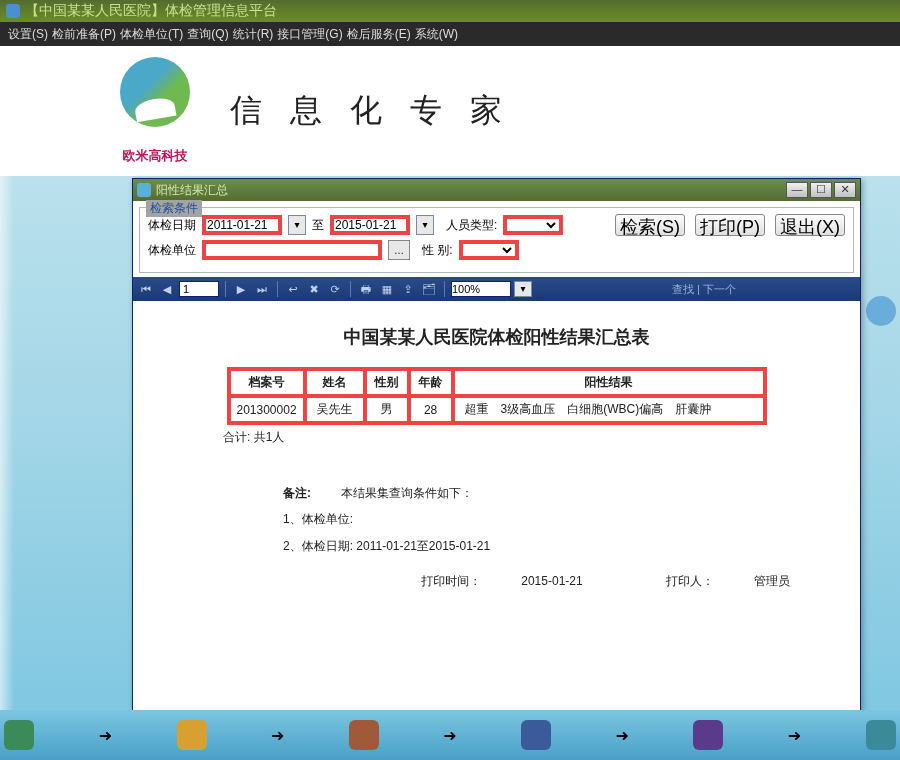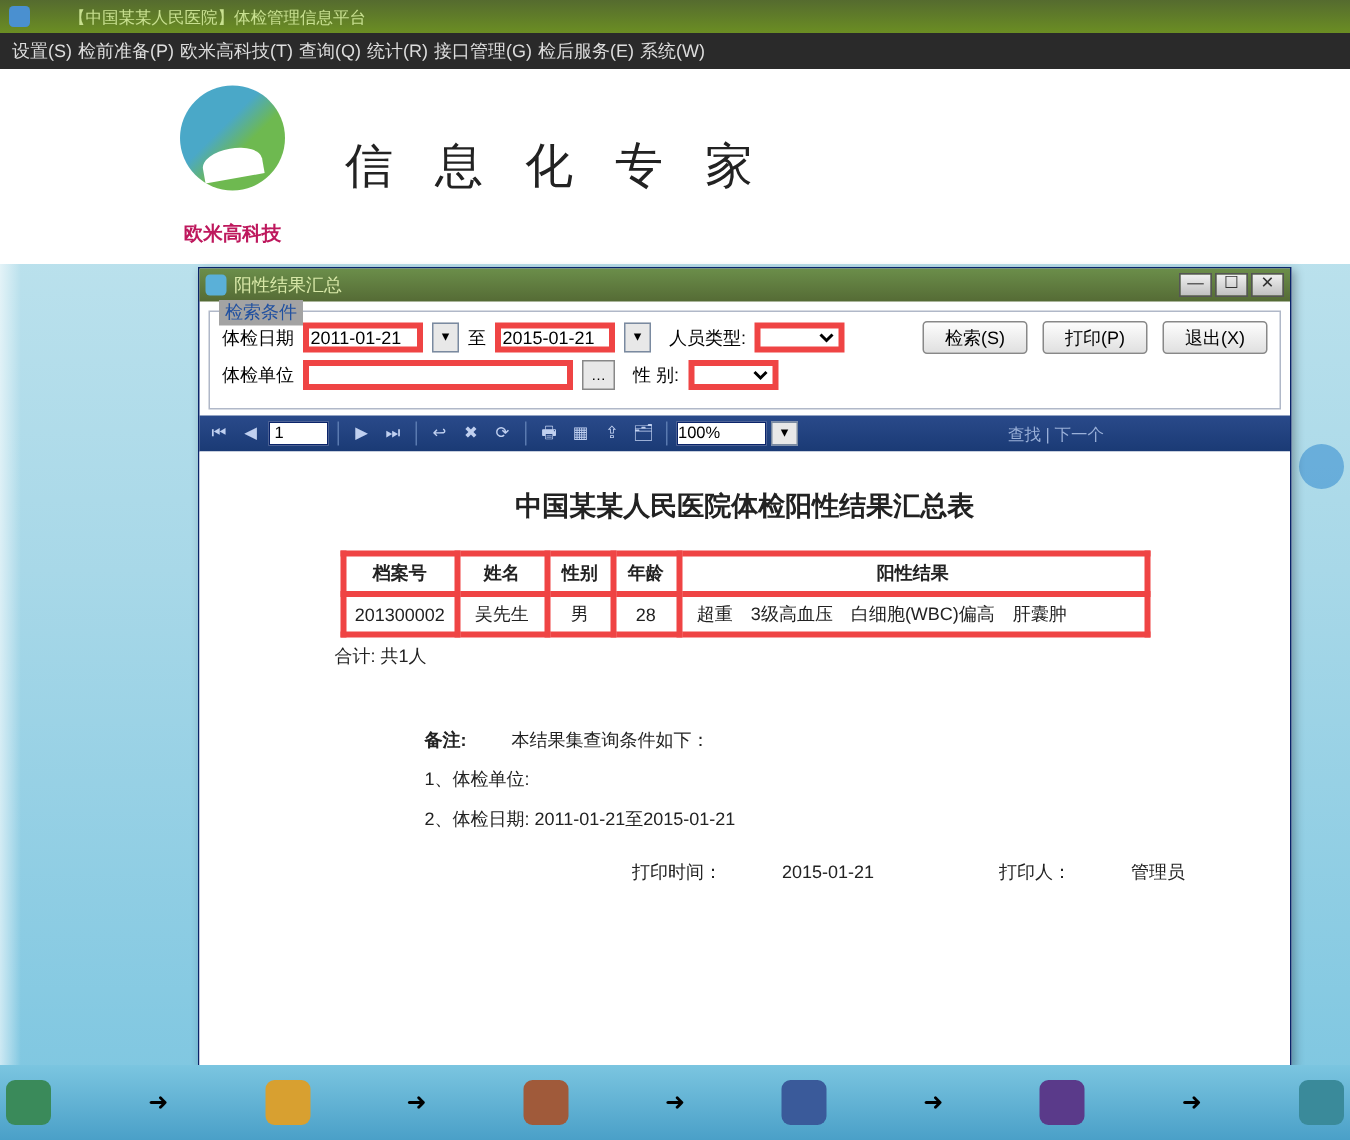--- a/index.html
+++ b/index.html
@@ -1,19 +1,19 @@
 <!DOCTYPE html>
 <html><head>
 <meta charset="utf-8">
 <style>
 * { box-sizing: border-box; margin: 0; padding: 0; font-family: "Microsoft YaHei", SimSun, sans-serif; }
 body { width: 900px; height: 760px; background: linear-gradient(to bottom, #c9e8f0 0%, #a8d8e8 50%, #7bc5e0 100%); overflow: hidden; position: relative; }
 
 
-.main-titlebar { height: 22px; background: linear-gradient(to bottom, #556b2f, #6b8e23); color: #c8e090; font-size: 11px; display: flex; align-items: center; padding: 0 6px; gap: 21px; }
+.main-titlebar { height: 22px; background: linear-gradient(to bottom, #556b2f, #6b8e23); color: #c8e090; font-size: 14px; display: flex; align-items: center; padding: 0 6px; }
 .main-titlebar .icon { width: 14px; height: 14px; background: #4a90d0; border-radius: 3px; margin-right: 5px; display: inline-block; }
 
 
 .menubar { height: 24px; background: #2a2a2a; color: #ddd; display: flex; align-items: center; padding: 0 8px; font-size: 12px; gap: 4px; }
 .menubar span { cursor: pointer; }
 
 
 .banner { height: 130px; background: #fff; display: flex; align-items: center; padding-left: 120px; gap: 40px; }
 .logo-wrap { text-align: center; }
 .logo-circle { width: 70px; height: 70px; border-radius: 50%; background: linear-gradient(135deg, #4aa8c8 40%, #6eb950 60%); position: relative; }
@@ -33,21 +33,21 @@
 .criteria-legend { position: absolute; top:-8px; left:6px; background:#a3a3a3; padding:0 4px; font-size:12px; color:#2050a0; }
 .crit-row { display: flex; align-items: center; gap: 6px; font-size: 12px; margin-bottom: 4px; }
 .crit-row label { white-space: nowrap; }
 .crit-row input[type=text], .crit-row select { border: 4px solid #ef4444; height: 20px; font-size: 12px; padding: 0 1px; }
 .date-inp { width: 80px; }
 .date-btn { width:18px; height:20px; border:1px solid #7a8aa0; background:#e8e8e8; font-size:10px; cursor:pointer; text-align:center; line-height:18px; }
 .unit-inp { width: 180px; }
 .lookup-btn { width:22px; height:20px; border:1px solid #888; background:#e8e8e8; font-size:10px; cursor:pointer; }
 .sel { width: 60px; background:#fff; }
 .action-btns { margin-left: auto; display:flex; gap:10px; }
-.act-btn { width:70px; height:22px; background: linear-gradient(#fdfdfd,#e0e0e0); border:1px solid #888; border-radius:3px; font-size:12px; cursor:pointer; }
+.act-btn { width:70px; height:22px; background: linear-gradient(#fdfdfd,#e0e0e0); border:1px solid #888; border-radius:3px; font-size:18px; cursor:pointer; }
 
 
 .rpt-toolbar { height: 24px; background: linear-gradient(#2a4a8a, #1a3a75); display:flex; align-items:center; padding: 0 4px; gap: 3px; }
 .rpt-toolbar .tbtn { width:18px; height:18px; color:#c0d0f0; font-size:11px; text-align:center; line-height:18px; cursor:pointer; }
 .rpt-toolbar .pgnum { width:40px; height:16px; background:#fff; border:1px solid #0a246a; font-size:11px; padding:0 3px; }
 .rpt-toolbar .zoom { width:60px; height:16px; background:#fff; border:1px solid #0a246a; font-size:11px; }
 .rpt-toolbar .sep { width:1px; height:16px; background:#5a7ab0; margin:0 3px; }
 .rpt-toolbar .navtext { color:#9ab0d8; font-size:11px; margin-left:auto; margin-right:120px; }
 
 
@@ -78,21 +78,21 @@
 <body>
 
 <div class="main-titlebar">
   <span class="icon"></span>
   <span>【中国某某人民医院】体检管理信息平台</span>
 </div>
 
 <div class="menubar">
   <span>设置(S)</span>
   <span>检前准备(P)</span>
-  <span>欧米高科技(T)</span>
+  <span>体检单位(T)</span>
   <span>查询(Q)</span>
   <span>统计(R)</span>
   <span>接口管理(G)</span>
   <span>检后服务(E)</span>
   <span>系统(W)</span>
 </div>
 
 <div class="banner">
   <div class="logo-wrap">
     <div class="logo-circle"></div>

